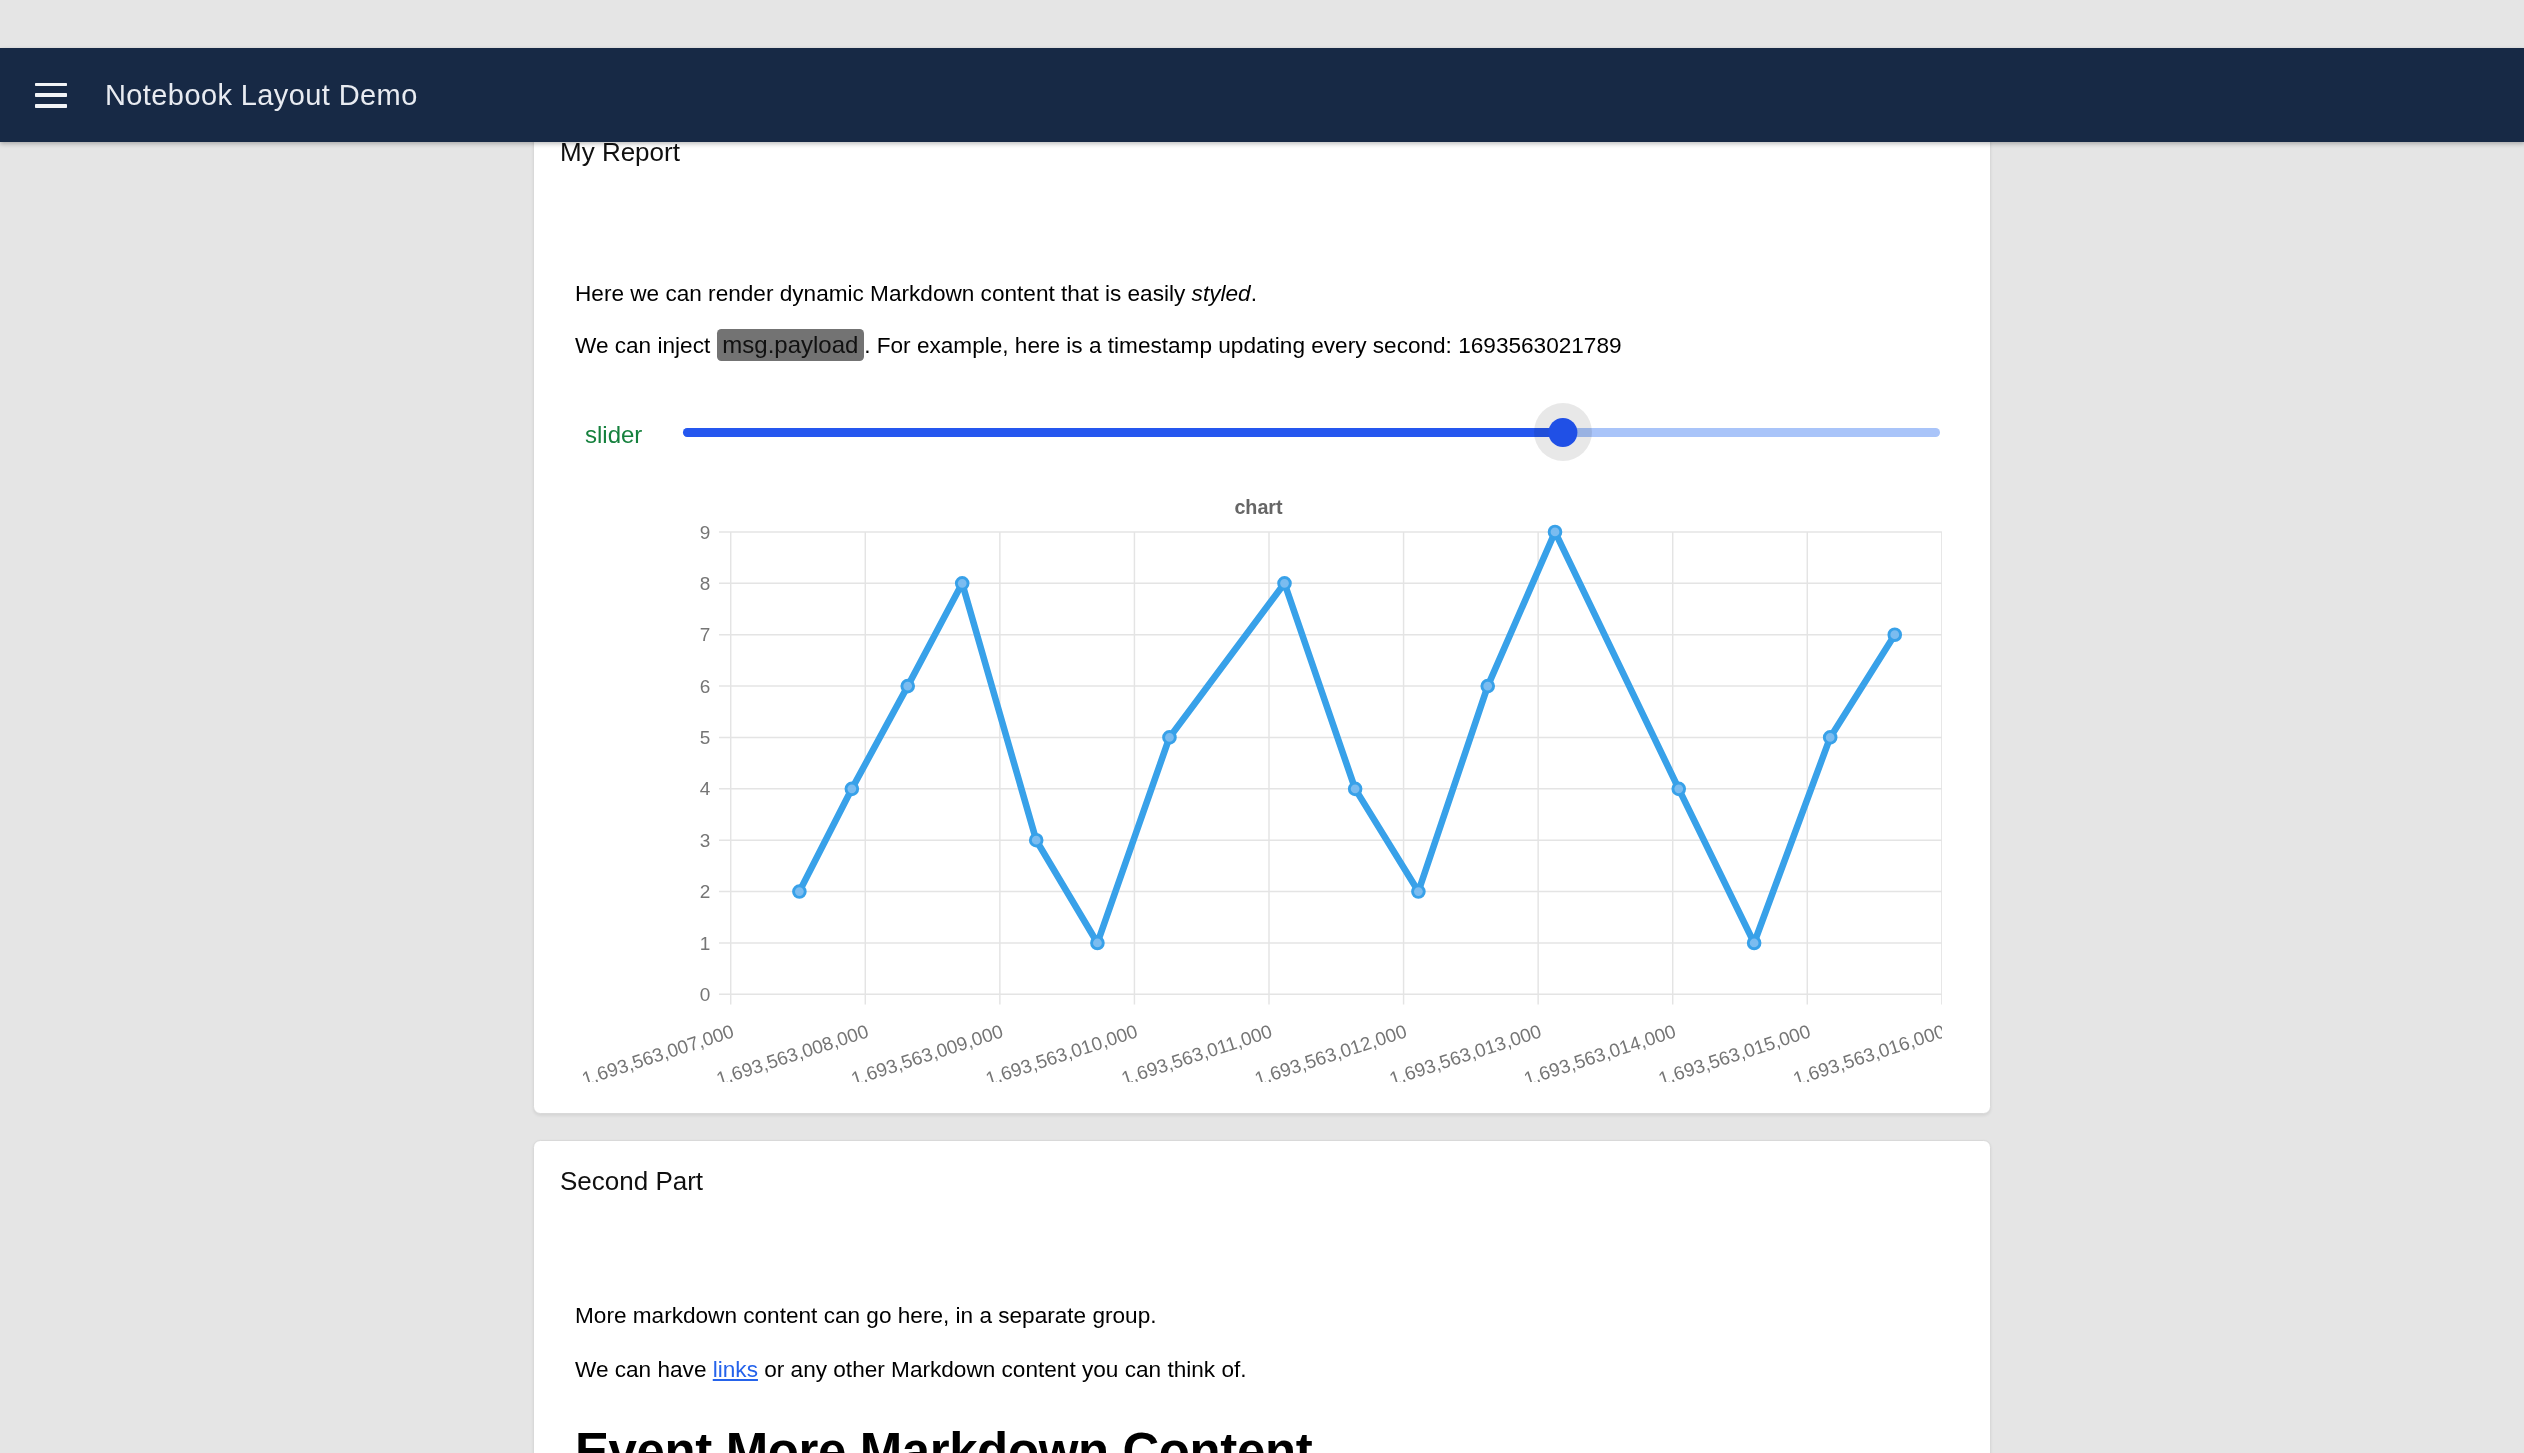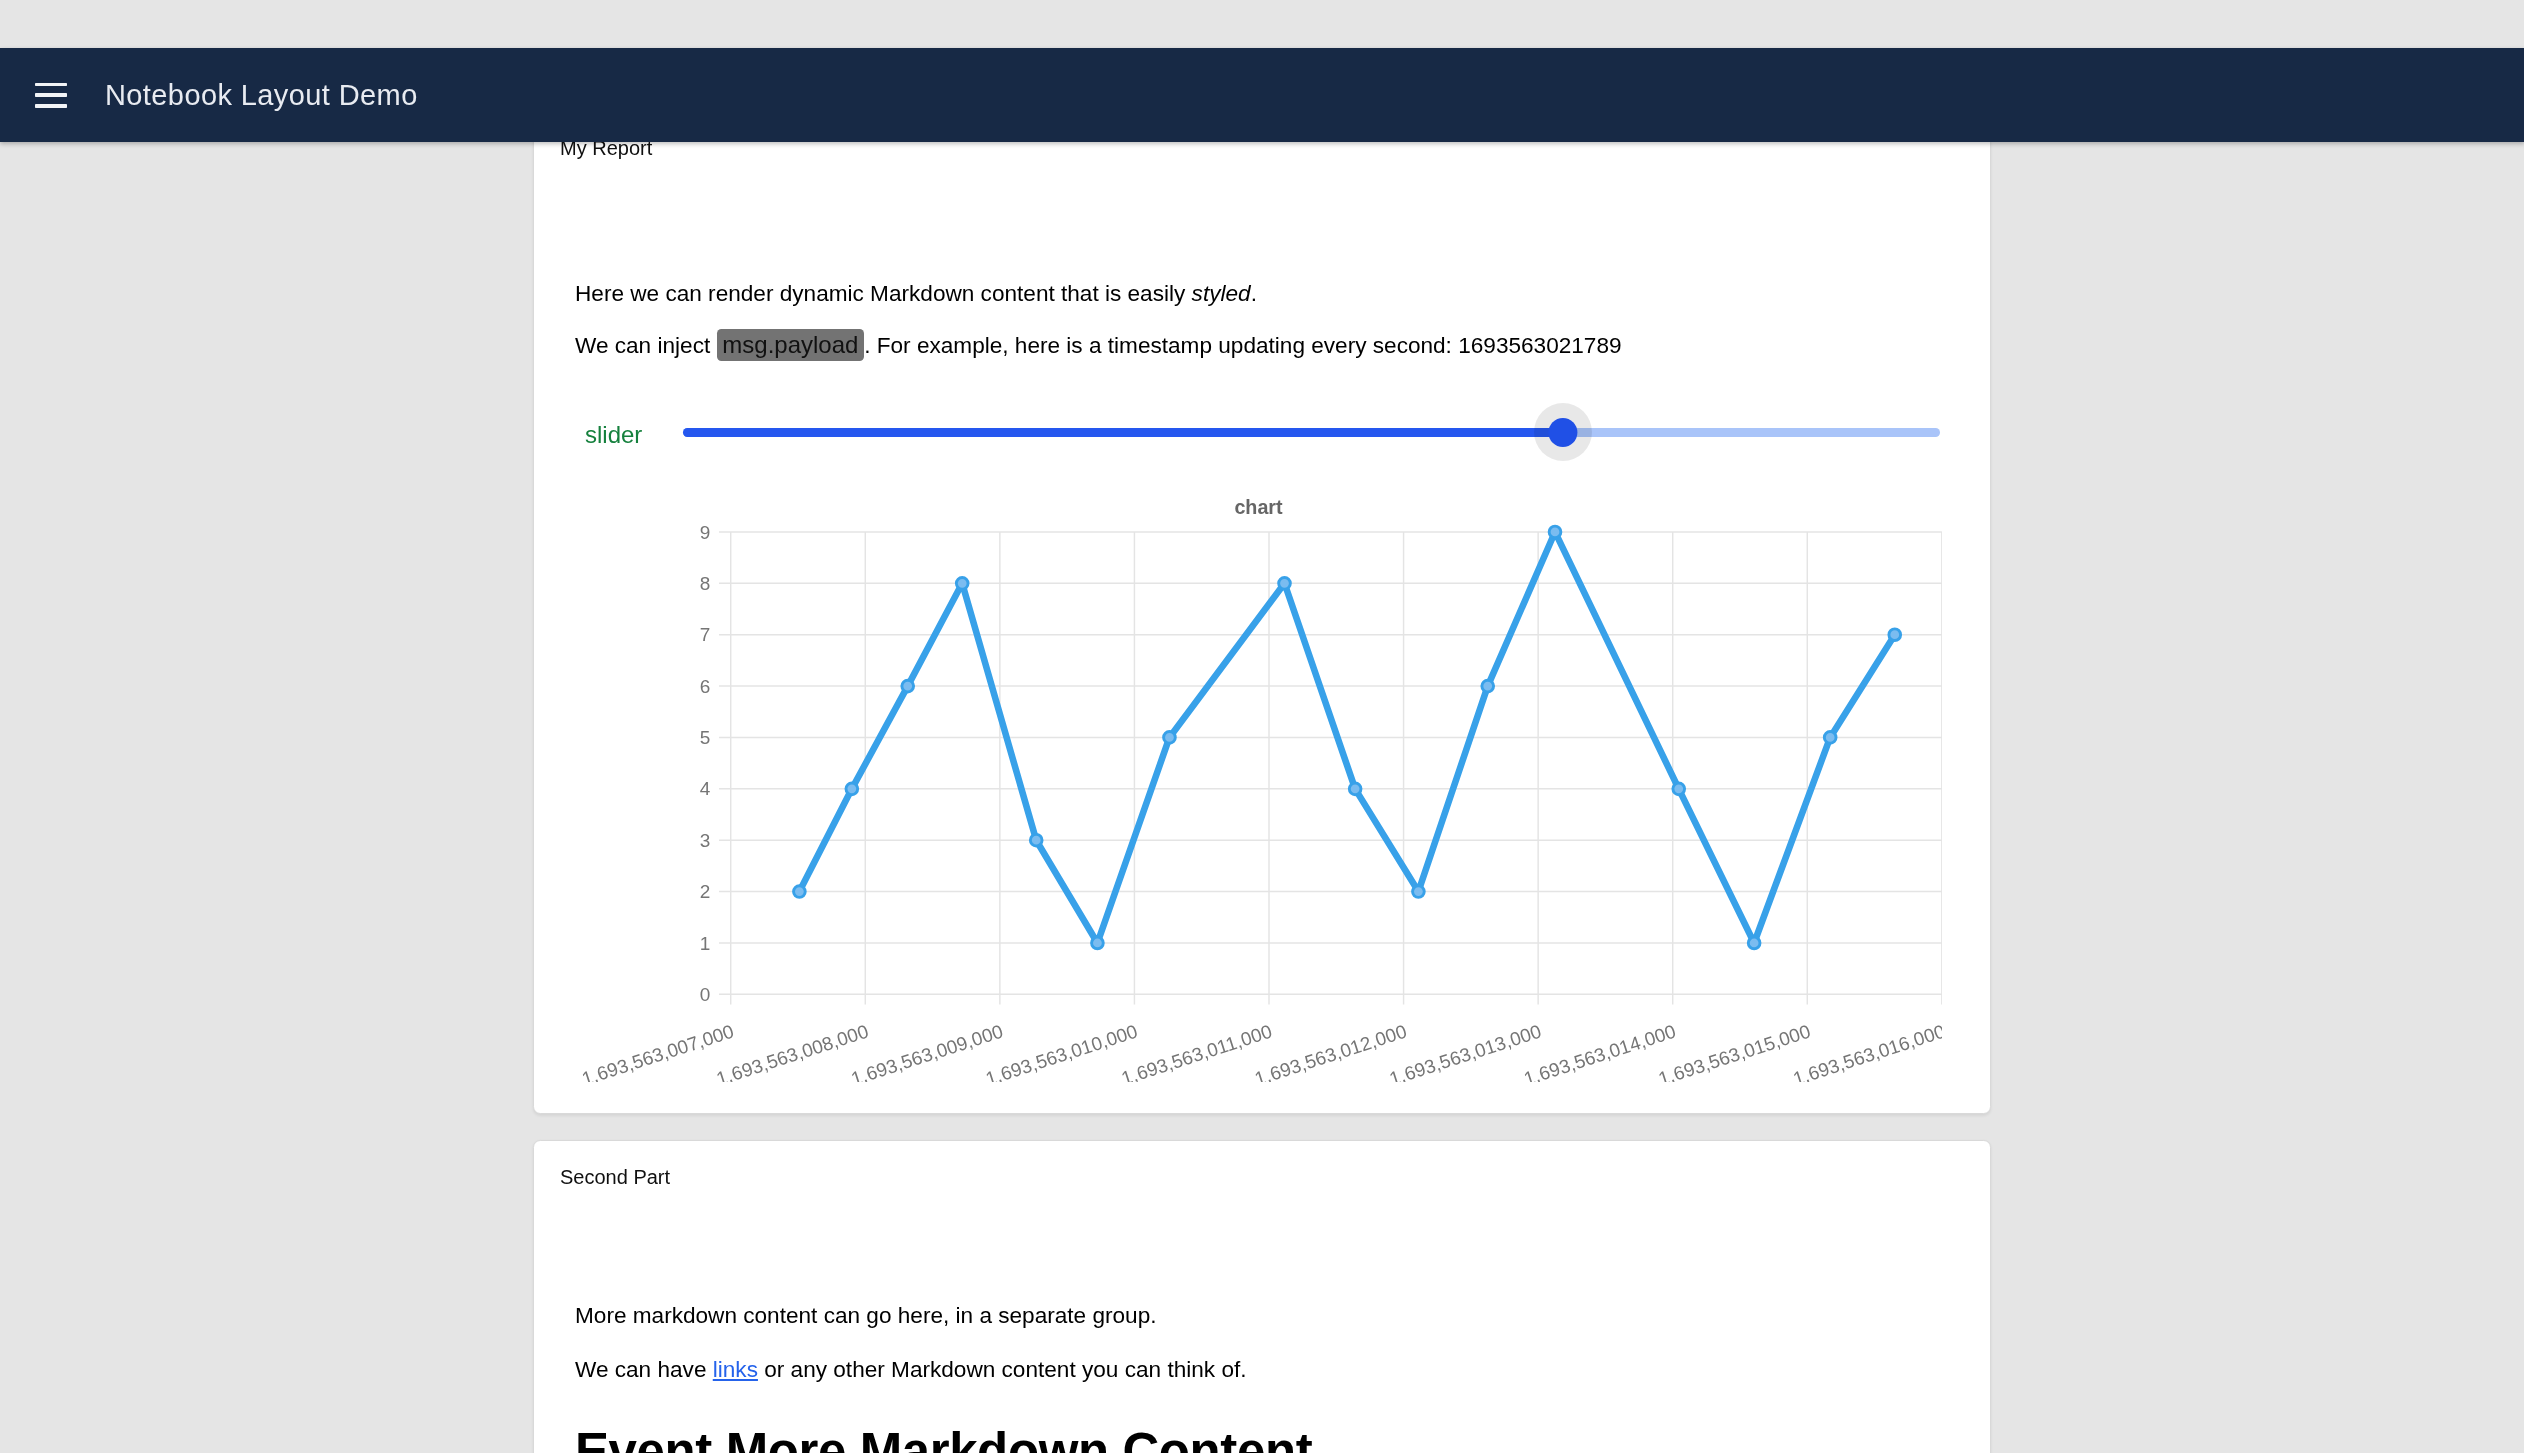--- a/index.html
+++ b/index.html
@@ -29,21 +29,21 @@
   }
   
   .card {
     position:absolute; left:533px; width:1458px; background:#ffffff;
     border:0.7px solid #d9d9d9; border-radius:7.3px;
     box-shadow:0 1.5px 2.9px rgba(0,0,0,0.07);
   }
   #card-report { top:111px; height:1003px; }
   #card-second { top:1140px; height:453px; }
   .group-label {
-    position:absolute; left:26px; top:25px; font-size:20px; color:#101010; font-weight:400;
+    position:absolute; left:26px; top:25px; font-size:26px; color:#101010; font-weight:400;
   }
   .md-h1 { position:absolute; left:41px; font-size:51px; font-weight:700; color:#000; line-height:1; letter-spacing:-0.4px; }
   .md-p  { position:absolute; left:41px; font-size:22.6px; color:#000; line-height:1.15; }
   .italic { font-style:italic; }
   .code {
     font-family:Liberation Sans, sans-serif; font-size:24px;
     background:#737373; border-radius:4.4px; padding:2.2px 5.8px 2.9px 5.8px; color:#111;
   }
   a.md-link { color:#2563eb; text-decoration:underline; cursor:pointer; }
   

